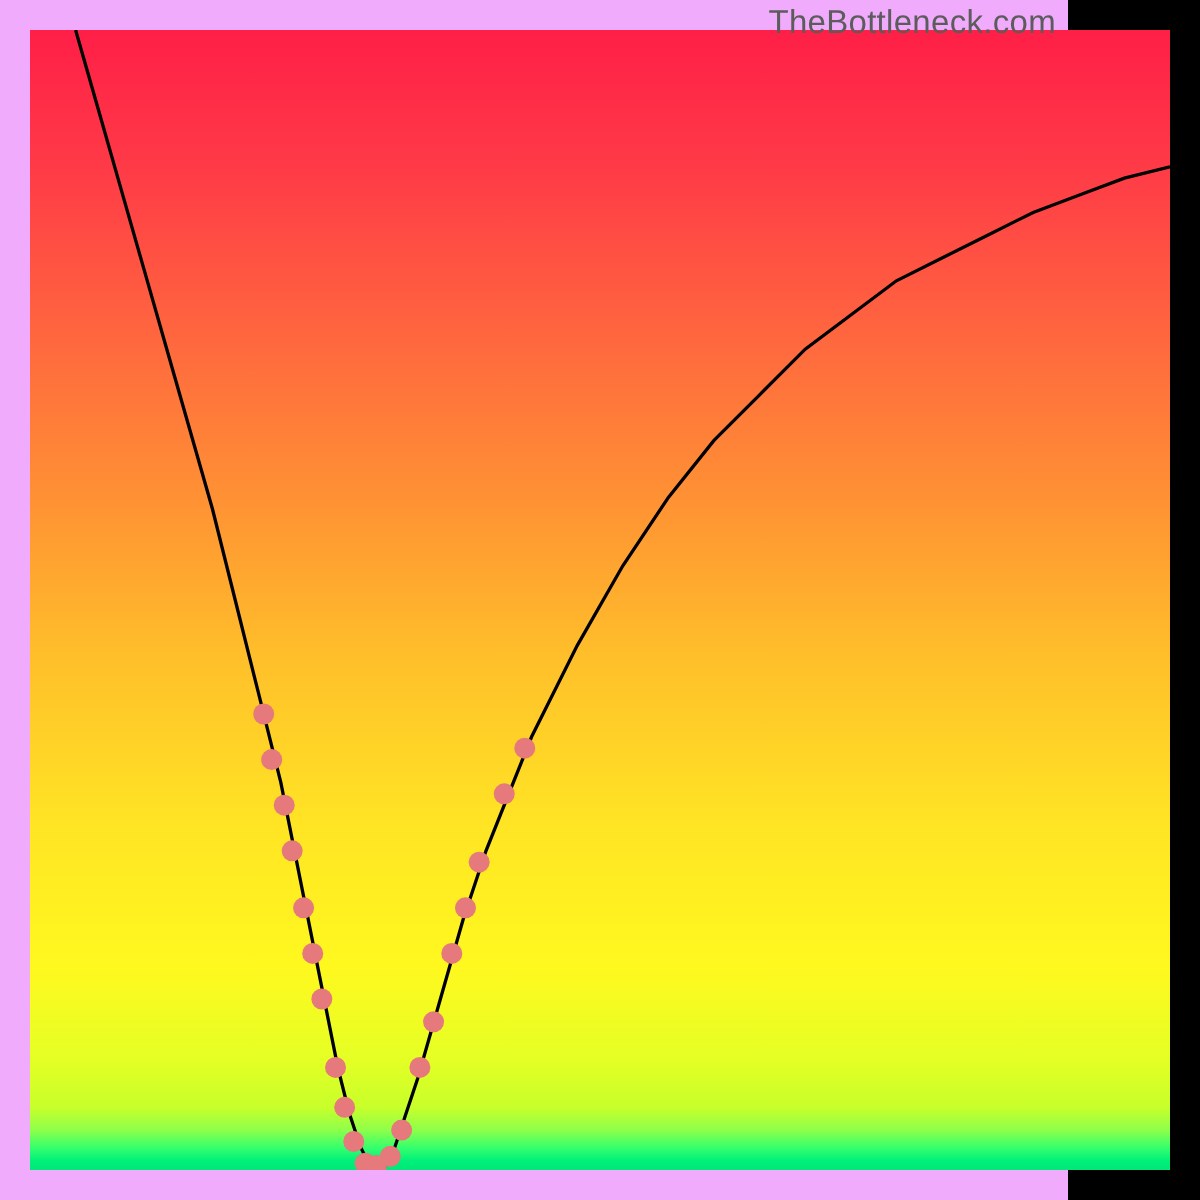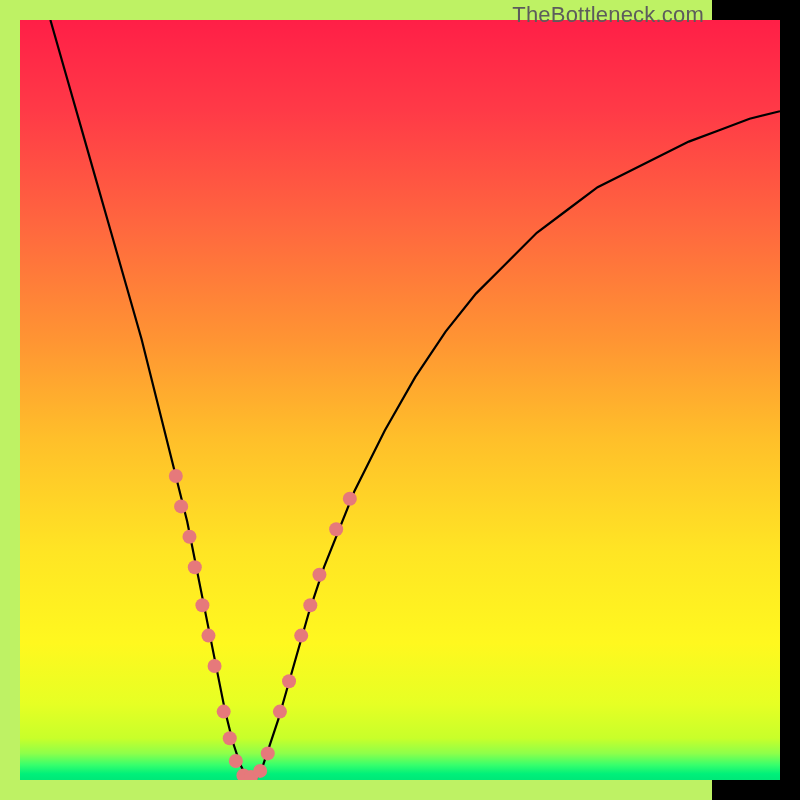--- a/index.html
+++ b/index.html
@@ -10,21 +10,21 @@
     overflow: hidden;
     background: #000;
     font-family: Arial, Helvetica, sans-serif;
   }
   .frame {
     position: absolute;
     left: 0;
     top: 0;
     width: 712px;
     height: 800px;
-    background: #bef264;
+    background: #f0abfc;
   }
   .plot-area {
     position: absolute;
     left: 20px;
     top: 20px;
     width: 760px;
     height: 760px;
     overflow: hidden;
   }
   .gradient-bg {

